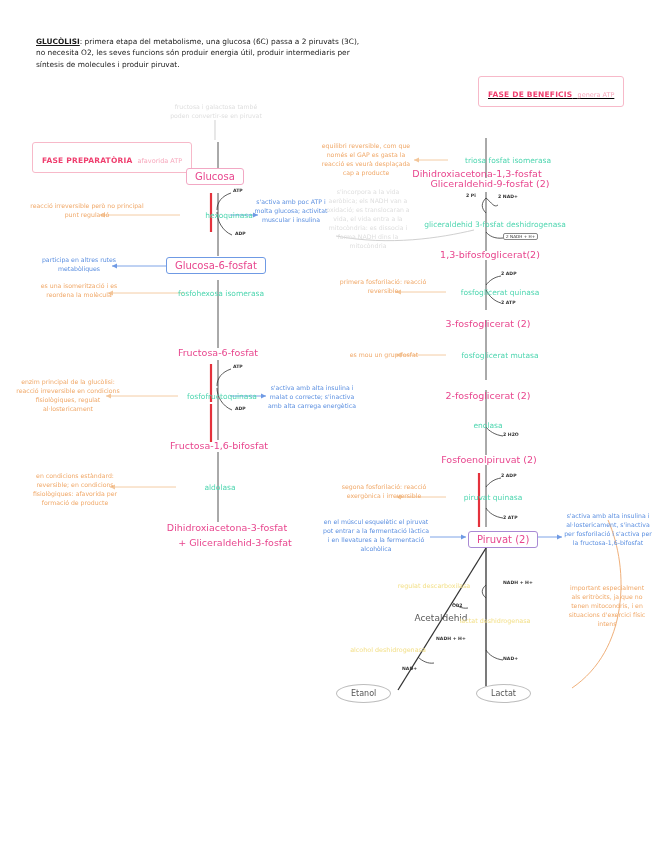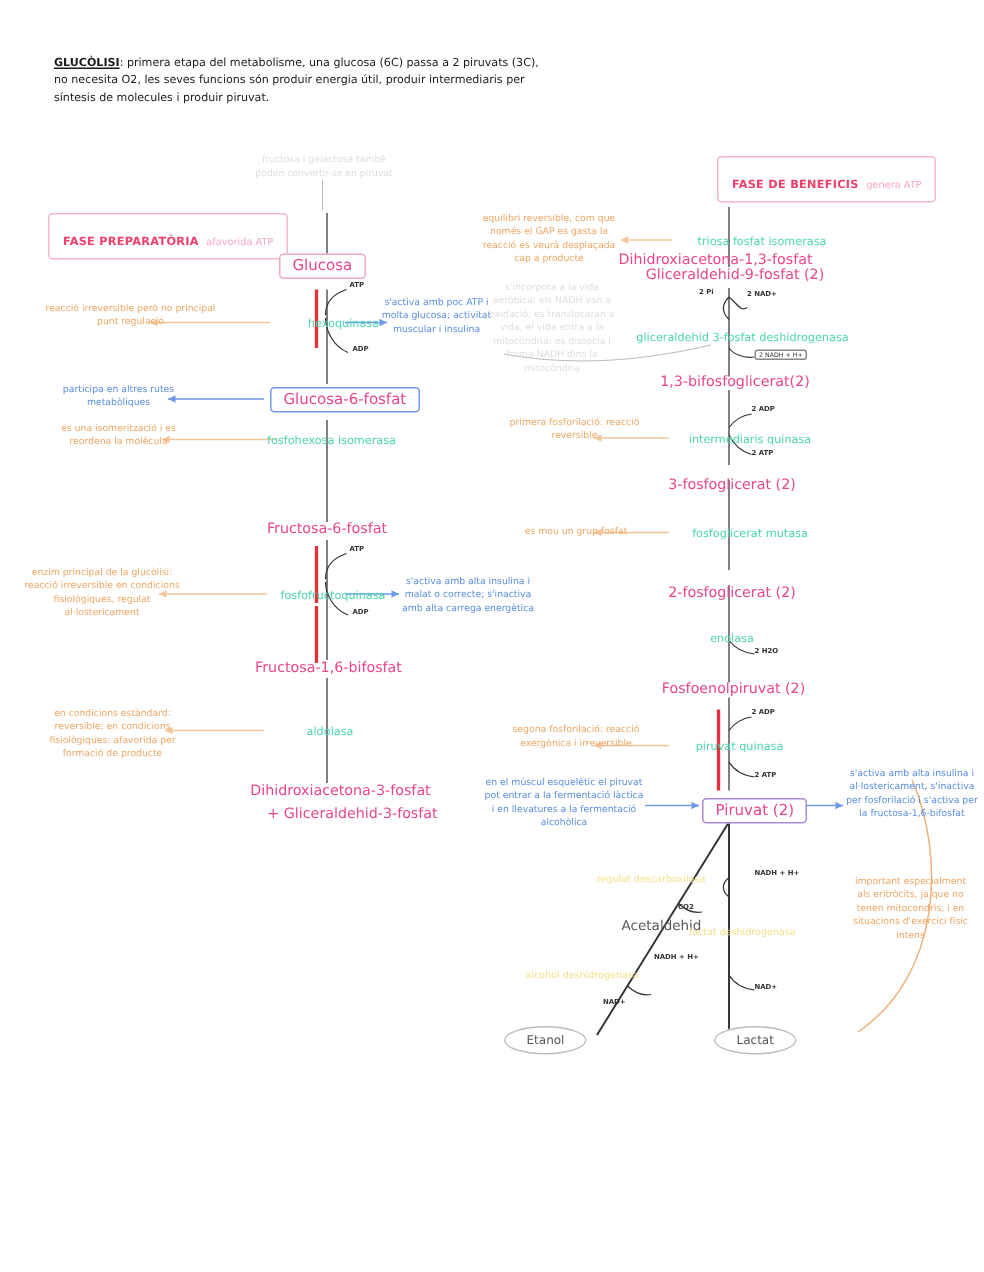--- a/index.html
+++ b/index.html
@@ -128,32 +128,32 @@
   <path class="cof-path" d="M418 657 C 422 661, 428 664, 434 663"></path>
   <path class="cof-path" d="M486 585 C 481 589, 481 594, 486 598"></path>
   <path class="cof-path" d="M486 650 C 489 655, 495 659, 503 660"></path>
 </svg>
 
 <div class="abs phase-box" style="left:32px;top:142px;">
   <span class="phase-title">FASE PREPARATÒRIA</span>
   <span class="phase-sub">afavorida ATP</span>
 </div>
 
-<div class="abs phase-box" style="left:478px;top:104px;">
+<div class="abs phase-box" style="left:478px;top:76px;text-decoration:underline;">
   <span class="phase-title">FASE DE BENEFICIS</span>
   <span class="phase-sub">genera ATP</span>
 </div>
 
 <div class="c note gy" style="left:170px;top:103px;width:92px;">fructosa i galactosa també poden convertir-se en piruvat</div>
 
 <div class="c" style="left:186px;top:165px;">
   <span class="met-box">Glucosa</span>
 </div>
 
-<div class="c" style="left:166px;top:254px;margin-left:14px;">
+<div class="c" style="left:166px;top:254px;">
   <span class="met-box blue-b">Glucosa-6-fosfat</span>
 </div>
 
 <div class="c met-plain" style="left:148px;top:347px;width:140px;">Fructosa-6-fosfat</div>
 
 <div class="c met-plain" style="left:146px;top:440px;width:146px;">Fructosa-1,6-bifosfat</div>
 
 <div class="c met-plain" style="left:134px;top:522px;width:186px;">Dihidroxiacetona-3-fosfat</div>
 <div class="c met-plain" style="left:142px;top:537px;width:186px;">+ Gliceraldehid-3-fosfat</div>
 
@@ -181,21 +181,21 @@
 <div class="c met-plain" style="left:418px;top:318px;width:140px;">3-fosfoglicerat (2)</div>
 <div class="c met-plain" style="left:418px;top:390px;width:140px;">2-fosfoglicerat (2)</div>
 <div class="c met-plain" style="left:410px;top:454px;width:158px;">Fosfoenolpiruvat (2)</div>
 
 <div class="c" style="left:468px;top:528px;">
   <span class="met-box purple-b">Piruvat (2)</span>
 </div>
 
 <div class="c enz" style="left:448px;top:156px;width:120px;">triosa fosfat isomerasa</div>
 <div class="c enz" style="left:400px;top:220px;width:190px;">gliceraldehid 3-fosfat deshidrogenasa</div>
-<div class="c enz" style="left:444px;top:288px;width:112px;">intermediaris quinasa</div>
+<div class="c enz" style="left:444px;top:288px;width:112px;">fosfoglicerat quinasa</div>
 <div class="c enz" style="left:444px;top:351px;width:112px;">fosfoglicerat mutasa</div>
 <div class="c enz" style="left:458px;top:421px;width:60px;">enolasa</div>
 <div class="c enz" style="left:448px;top:493px;width:90px;">piruvat quinasa</div>
 
 <div class="abs cof" style="left:466px;top:193px;">2 Pi</div>
 <div class="abs cof" style="left:498px;top:194px;">2 NAD+</div>
 <div class="abs cof-box" style="left:503px;top:233px;">2 NADH + H+</div>
 <div class="abs cof" style="left:501px;top:271px;">2 ADP</div>
 <div class="abs cof" style="left:501px;top:300px;">2 ATP</div>
 <div class="abs cof" style="left:503px;top:432px;">2 H2O</div>

